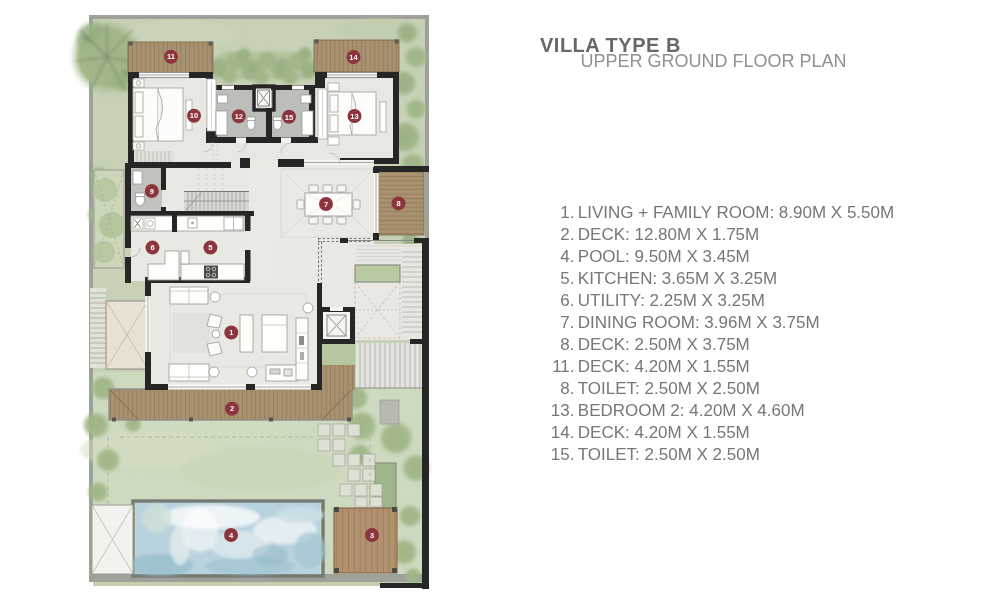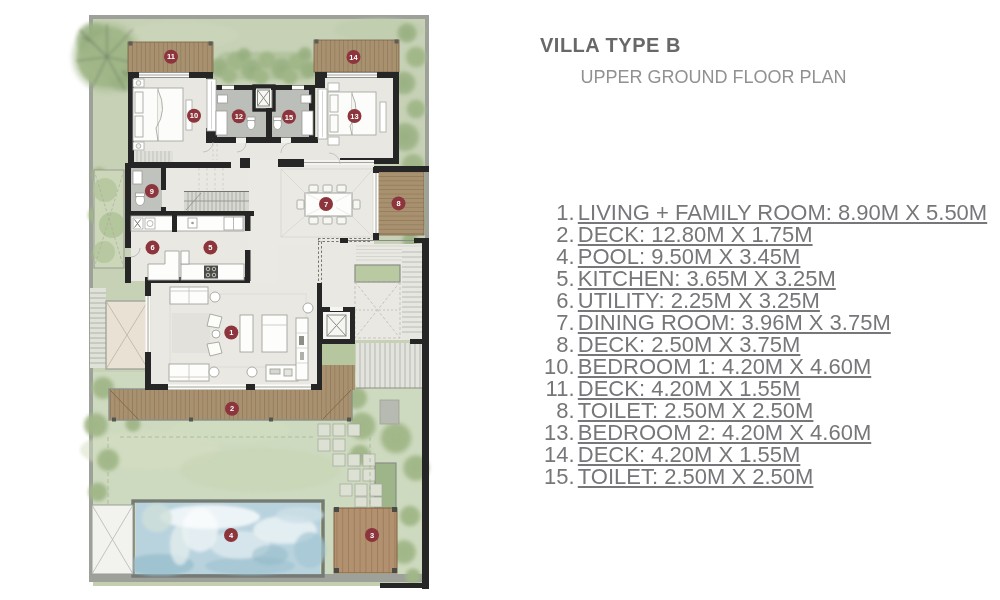--- a/index.html
+++ b/index.html
@@ -1,20 +1,20 @@
 <!DOCTYPE html>
 <html><head>
 <meta charset="utf-8">
 <style>
   html,body{margin:0;padding:0;background:#fff;}
   .page{position:relative;width:1000px;height:600px;background:#ffffff;overflow:hidden;font-family:"Liberation Sans",sans-serif;}
   .plan{position:absolute;left:0;top:0;}
   .title1{position:absolute;left:540px;top:34px;width:347px;font-size:20px;font-weight:bold;color:#666869;letter-spacing:0.5px;}
-  .title2{position:absolute;left:540px;top:67px;width:347px;text-align:center;font-size:18px;font-weight:normal;color:#8f9193;letter-spacing:0px;}
-  .legend{position:absolute;left:540px;top:201.6px;color:#76777a;font-size:22px;text-decoration:underline;}
+  .title2{position:absolute;left:540px;top:51px;width:347px;text-align:center;font-size:18px;font-weight:normal;color:#8f9193;letter-spacing:0px;}
+  .legend{position:absolute;left:540px;top:201.6px;color:#76777a;font-size:17px;}
   .legend .row{height:22.06px;line-height:22.06px;white-space:nowrap;}
   .legend .num{display:inline-block;width:34.5px;text-align:right;}
   .legend .txt{padding-left:3.3px;}
 </style>
 </head>
 <body>
 <div class="page">
 <svg class="plan" width="1000" height="600" viewBox="0 0 1000 600">
 <defs>
   <radialGradient id="treeG" cx="50%" cy="50%" r="50%">
@@ -771,20 +771,19 @@
 <div class="title2">UPPER GROUND FLOOR PLAN</div>
 
 <div class="legend">
   <div class="row"><span class="num">1.</span><span class="txt">LIVING + FAMILY ROOM: 8.90M X 5.50M</span></div>
   <div class="row"><span class="num">2.</span><span class="txt">DECK: 12.80M X 1.75M</span></div>
   <div class="row"><span class="num">4.</span><span class="txt">POOL: 9.50M X 3.45M</span></div>
   <div class="row"><span class="num">5.</span><span class="txt">KITCHEN: 3.65M X 3.25M</span></div>
   <div class="row"><span class="num">6.</span><span class="txt">UTILITY: 2.25M X 3.25M</span></div>
   <div class="row"><span class="num">7.</span><span class="txt">DINING ROOM: 3.96M X 3.75M</span></div>
   <div class="row"><span class="num">8.</span><span class="txt">DECK: 2.50M X 3.75M</span></div>
-  <div class="row"><span class="num">10.</span><span class="txt">BEDROOM 1: 4.20M X 4.60M</span></div>
   <div class="row"><span class="num">11.</span><span class="txt">DECK: 4.20M X 1.55M</span></div>
   <div class="row"><span class="num">8.</span><span class="txt">TOILET: 2.50M X 2.50M</span></div>
   <div class="row"><span class="num">13.</span><span class="txt">BEDROOM 2: 4.20M X 4.60M</span></div>
   <div class="row"><span class="num">14.</span><span class="txt">DECK: 4.20M X 1.55M</span></div>
   <div class="row"><span class="num">15.</span><span class="txt">TOILET: 2.50M X 2.50M</span></div>
 </div>
 </div>
 
 </body></html>

